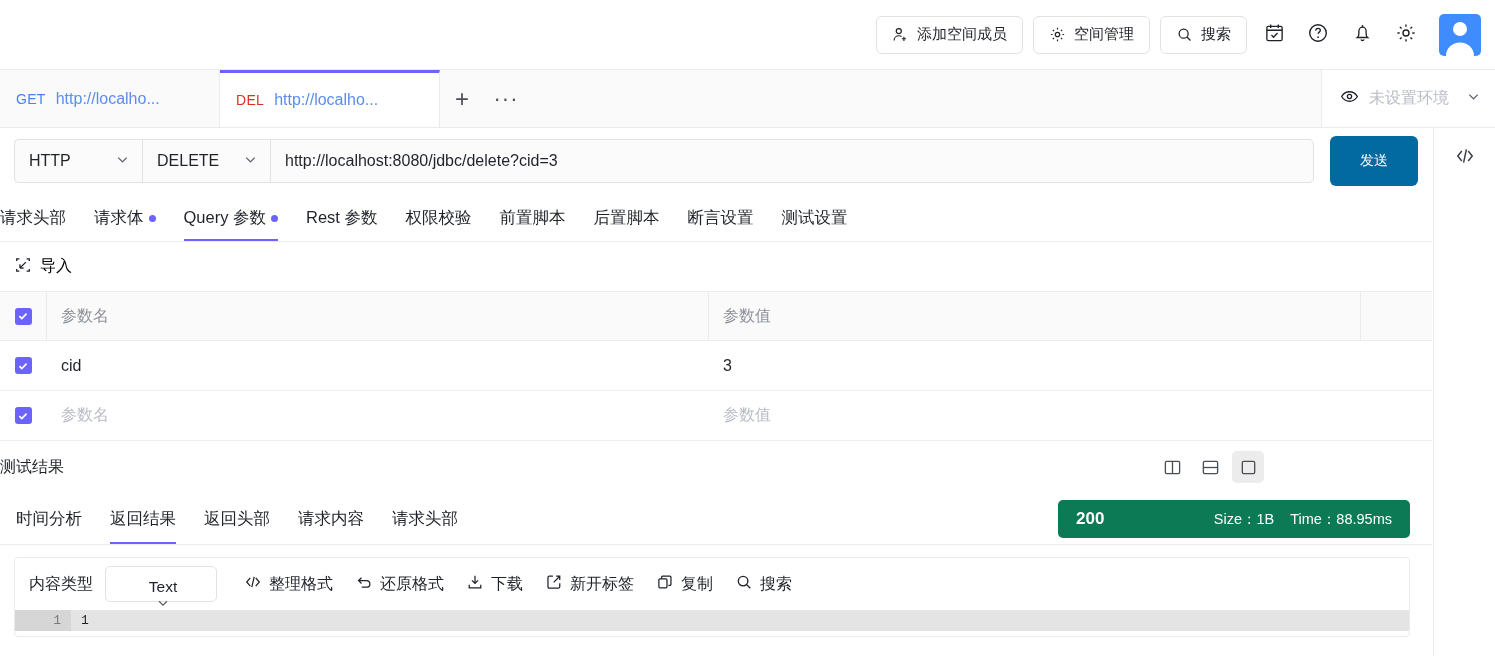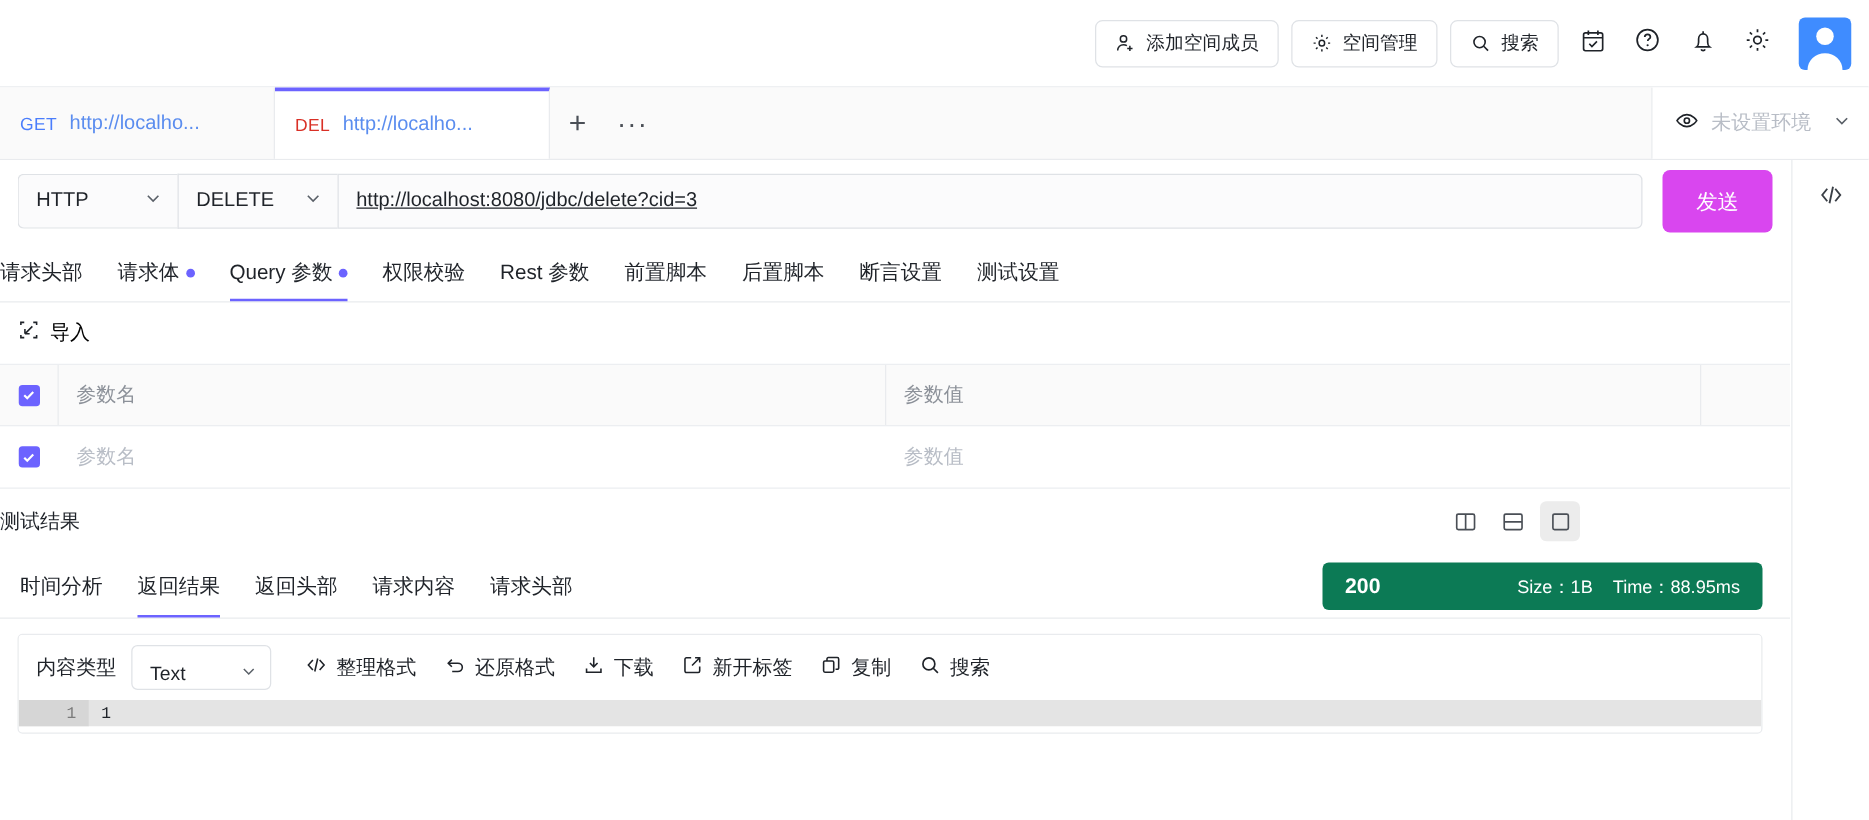--- a/index.html
+++ b/index.html
@@ -139,30 +139,29 @@
     flex: 1;
     height: 44px;
     border: 1px solid #dfe2e6;
     border-radius: 0 5px 5px 0;
     background: #fbfbfc;
     font-size: 16px;
     color: #1f2329;
     padding: 4px 14px;
     font-family: "Liberation Sans", sans-serif;
     outline: none;
-    text-decoration: underline;
   }
   .send-btn {
     margin-left: 16px;
     width: 88px; height: 50px;
     border: none;
     border-radius: 6px;
-    background: #d946ef;
+    background: #0369a1;
     color: #fff;
-    font-size: 17px;
+    font-size: 14px;
     font-family: "Liberation Sans", sans-serif;
     cursor: pointer;
   }
 
   
   .ptabs {
     height: 48px;
     display: flex;
     align-items: flex-end;
     gap: 0;
@@ -333,20 +332,21 @@
   .ctoolbar .lbl { font-size: 16px; color: #1f2329; margin-right: 12px; }
   .type-sel {
     width: 112px; height: 36px;
     border: 1px solid #dfe2e6;
     border-radius: 5px;
     display: flex; align-items: center; justify-content: space-between;
     padding: 11px 10px 0 14px;
     font-size: 15.5px;
     cursor: pointer;
     margin-right: 16px;
+    flex-direction: column;
   }
   .caction {
     display: inline-flex;
     align-items: center;
     gap: 7px;
     font-size: 16px;
     color: #1f2329;
     cursor: pointer;
     padding: 0 11px;
     white-space: nowrap;
@@ -527,24 +527,24 @@
   </div>
   <div class="ptab">
     <span>请求体</span>
     <span class="dot"></span>
   </div>
   <div class="ptab active">
     <span>Query 参数</span>
     <span class="dot"></span>
   </div>
   <div class="ptab">
+    <span>Rest 参数</span>
+  </div>
+  <div class="ptab">
     <span>权限校验</span>
-  </div>
-  <div class="ptab">
-    <span>Rest 参数</span>
   </div>
   <div class="ptab">
     <span>前置脚本</span>
   </div>
   <div class="ptab">
     <span>后置脚本</span>
   </div>
   <div class="ptab">
     <span>断言设置</span>
   </div>
@@ -572,20 +572,32 @@
         <svg width="12" height="12" viewBox="0 0 14 14" fill="none" stroke="#ffffff" stroke-width="2">
             <path d="M2.8 7.2l2.8 2.8 5.6-5.8"></path>
           </svg>
       </span>
     </div>
     <div class="pcell name">参数名</div>
     <div class="pcell val">参数值</div>
     <div class="pcell tail"></div>
   </div>
 
+  <div class="prow">
+    <div class="cb-cell">
+      <span class="cb">
+        <svg width="12" height="12" viewBox="0 0 14 14" fill="none" stroke="#ffffff" stroke-width="2">
+            <path d="M2.8 7.2l2.8 2.8 5.6-5.8"></path>
+          </svg>
+      </span>
+    </div>
+    <div class="pcell name">cid</div>
+    <div class="pcell val">3</div>
+    <div class="pcell tail"></div>
+  </div>
 
   <div class="prow">
     <div class="cb-cell">
       <span class="cb">
         <svg width="12" height="12" viewBox="0 0 14 14" fill="none" stroke="#ffffff" stroke-width="2">
             <path d="M2.8 7.2l2.8 2.8 5.6-5.8"></path>
           </svg>
       </span>
     </div>
     <div class="pcell name ph">参数名</div>

